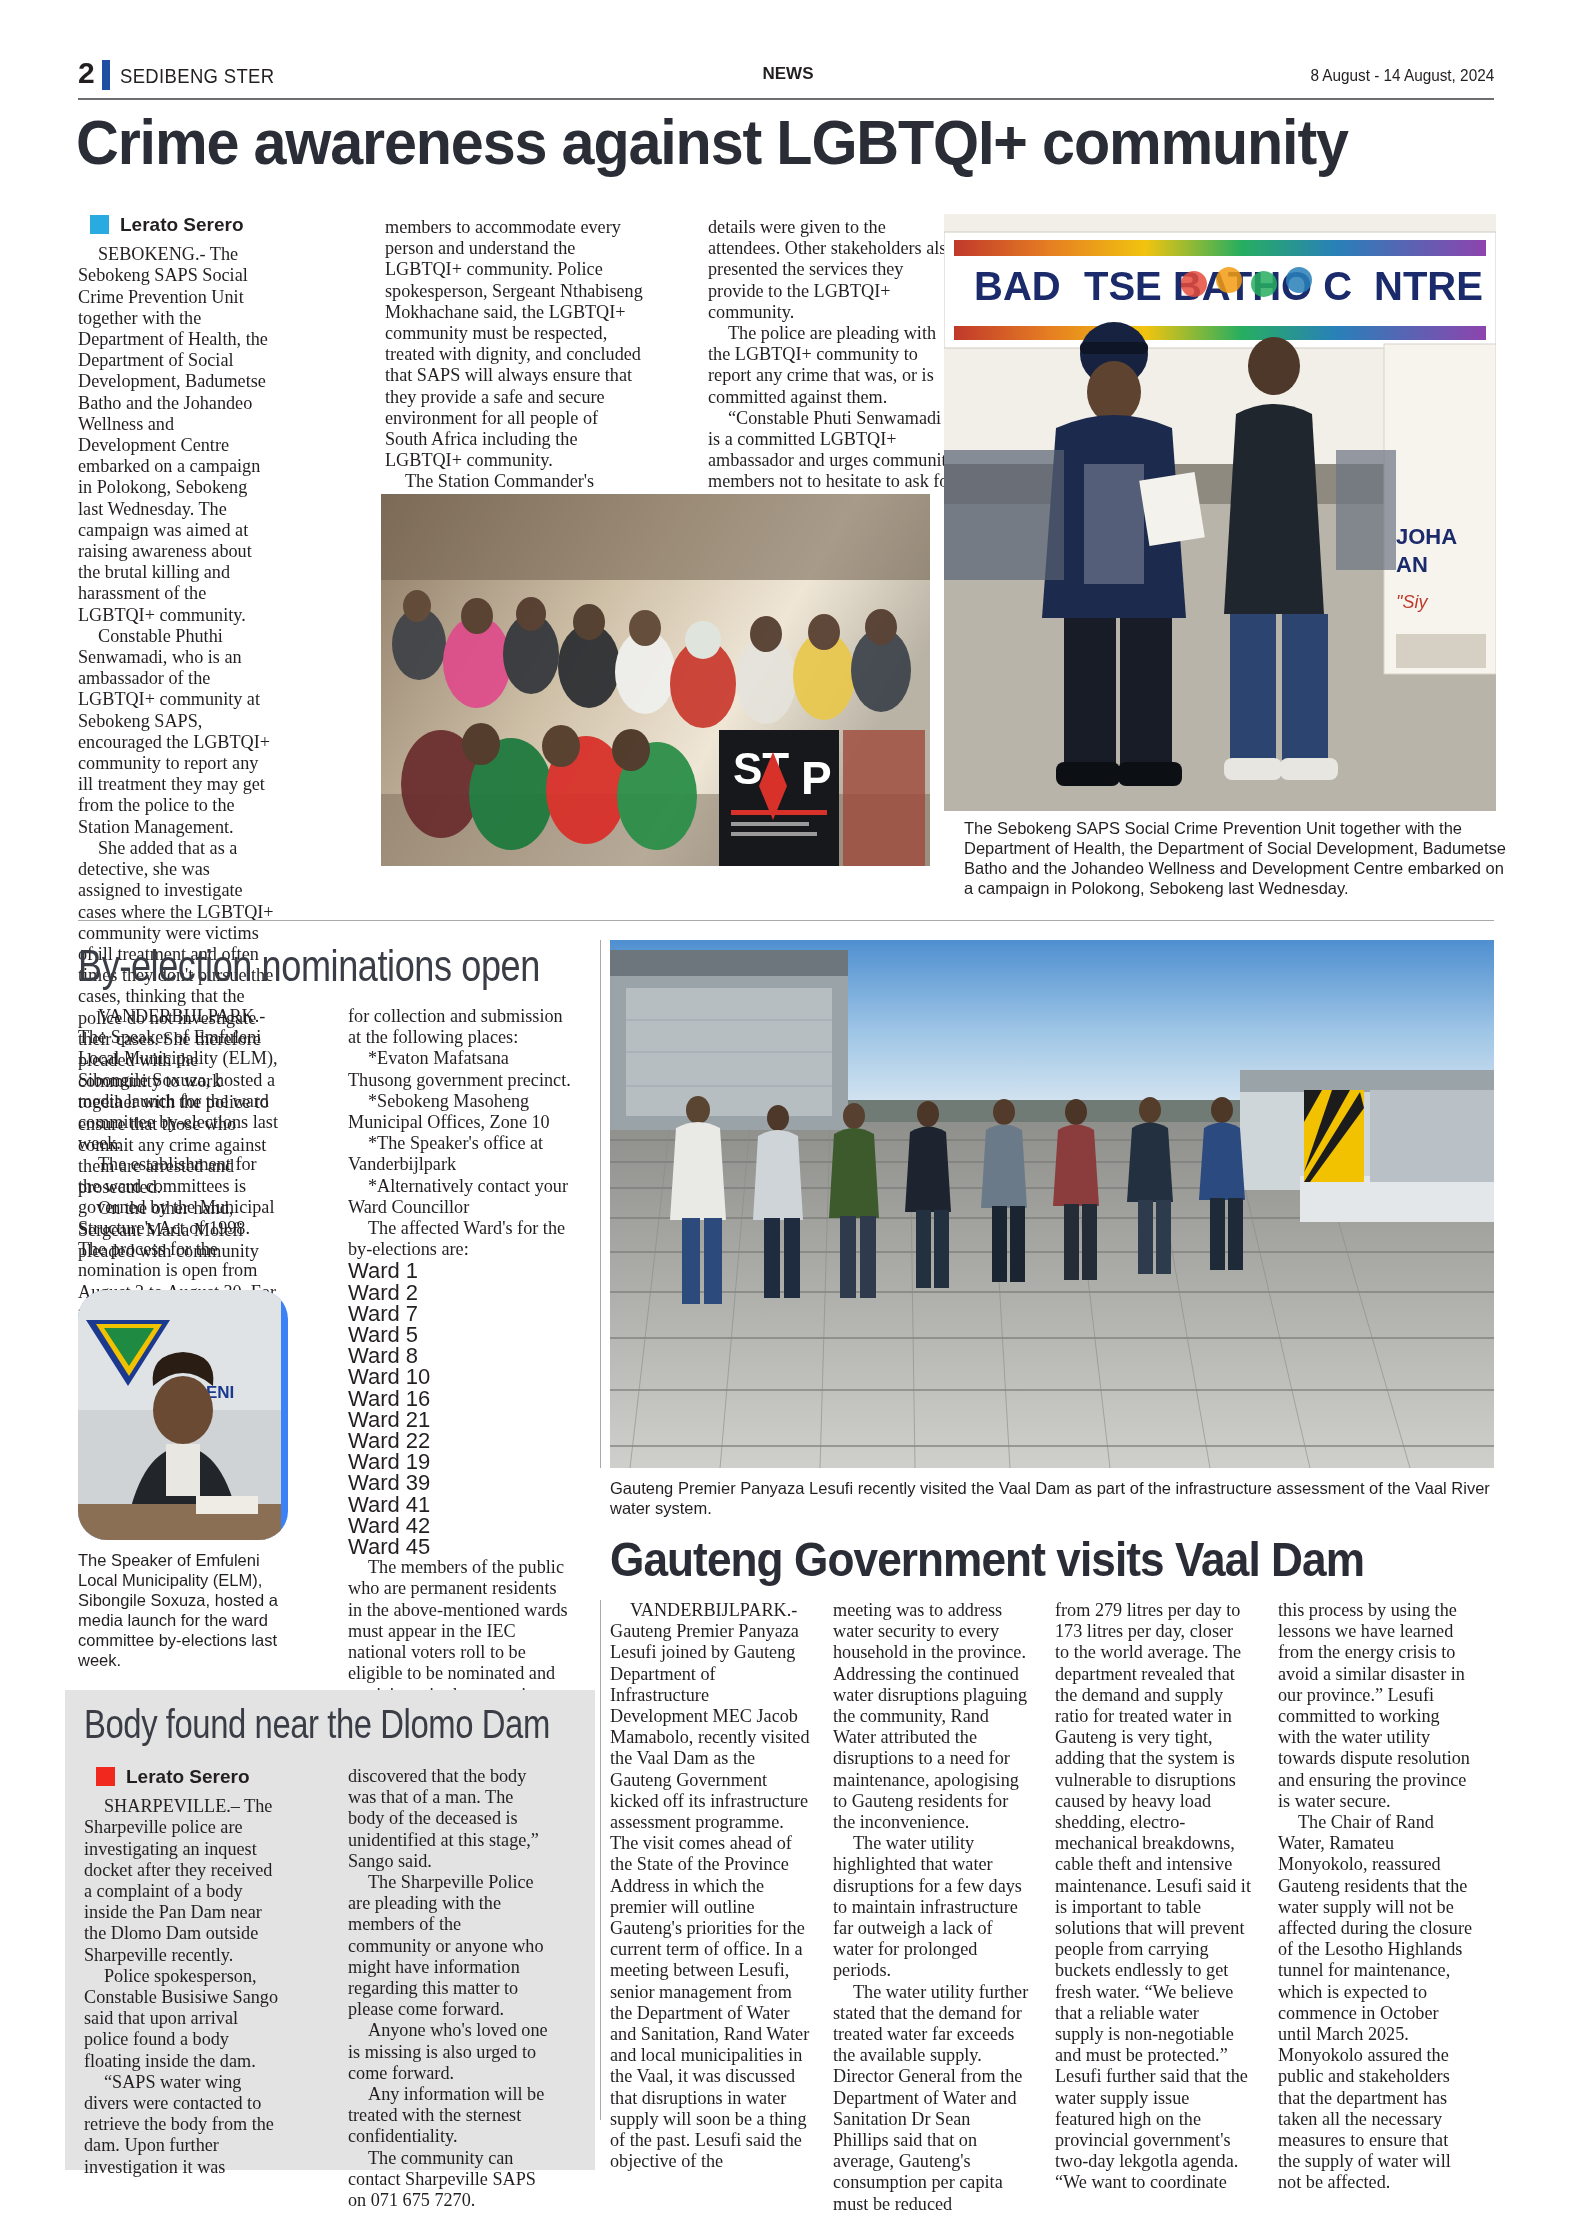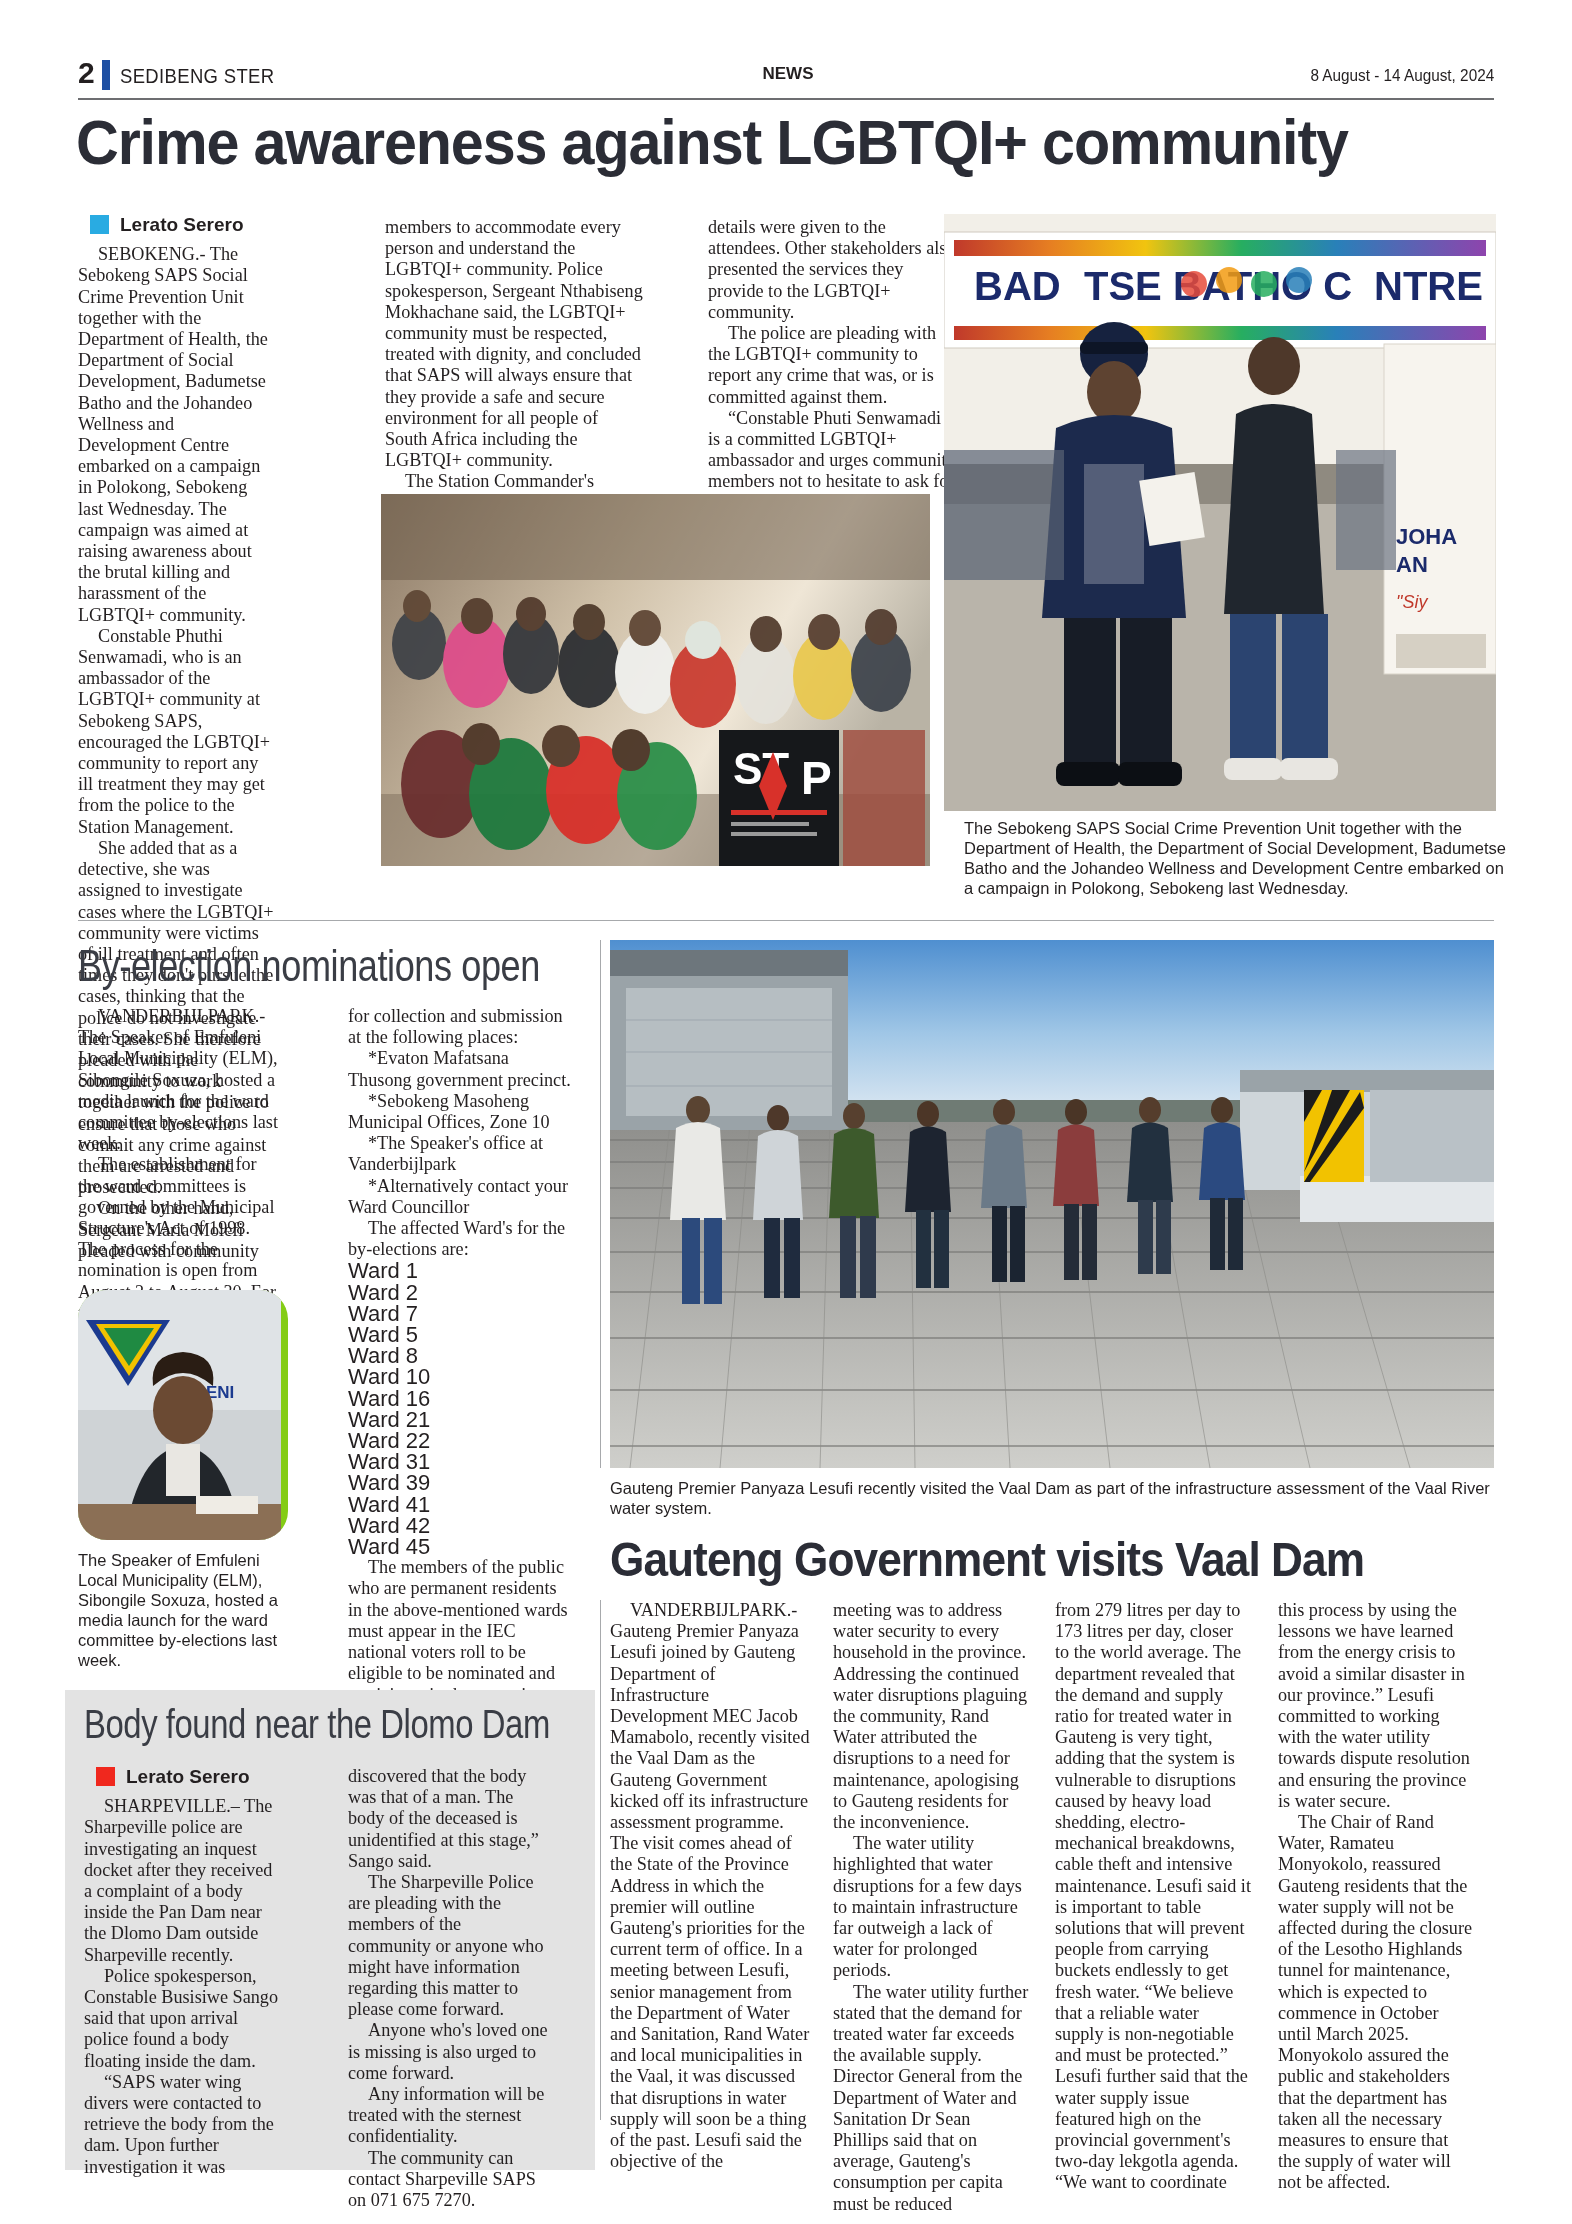--- a/index.html
+++ b/index.html
@@ -36,21 +36,21 @@
   .byline-sq.cyan{background:#29abe2;}
   .byline-sq.red{background:#f0281e;}
   .byline-name{font-family:"Liberation Sans",sans-serif;font-weight:bold;font-size:19px;color:#231f20;}
 
   
   .col{position:absolute;font-size:18.2px;line-height:21.2px;text-align:left;}
   .col p{margin:0;text-indent:20px;}
   .col p.noind{text-indent:0;}
 
   
-  .photo{position:absolute;overflow:hidden;background:#84cc16;}
+  .photo{position:absolute;overflow:hidden;background:#3b82f6;}
 
   
   .caption{position:absolute;font-family:"Liberation Sans",sans-serif;font-size:16.5px;line-height:20px;color:#231f20;}
 
   
   .hl-light{
     font-family:"Liberation Sans",sans-serif;font-weight:normal;
     color:#3a3d45;letter-spacing:-0.5px;transform:scaleX(0.82);transform-origin:left top;
     white-space:nowrap;
   }
@@ -262,21 +262,21 @@
     <div class="ward-list">
       <div>Ward 1</div>
       <div>Ward 2</div>
       <div>Ward 7</div>
       <div>Ward 5</div>
       <div>Ward 8</div>
       <div>Ward 10</div>
       <div>Ward 16</div>
       <div>Ward 21</div>
       <div>Ward 22</div>
-      <div>Ward 31</div>
+      <div>Ward 19</div>
       <div>Ward 39</div>
       <div>Ward 41</div>
       <div>Ward 42</div>
       <div>Ward 45</div>
     </div>
     <p>The members of the public who are permanent residents in the above-mentioned wards must appear in the IEC national voters roll to be eligible to be nominated and participate in these coming by-elections.</p>
   </div>
 
   <div class="photo" style="left:610px;top:940px;width:884px;height:528px;">
     <svg width="884" height="528" viewBox="0 0 884 528" preserveAspectRatio="none">

